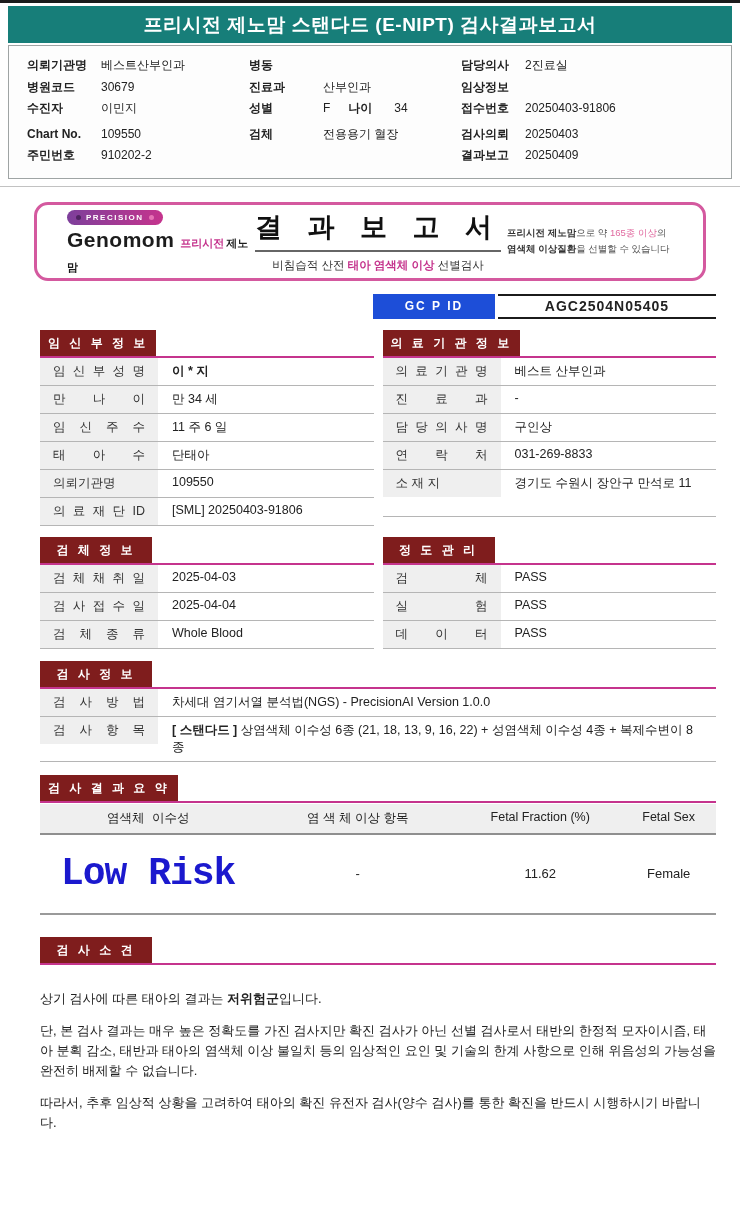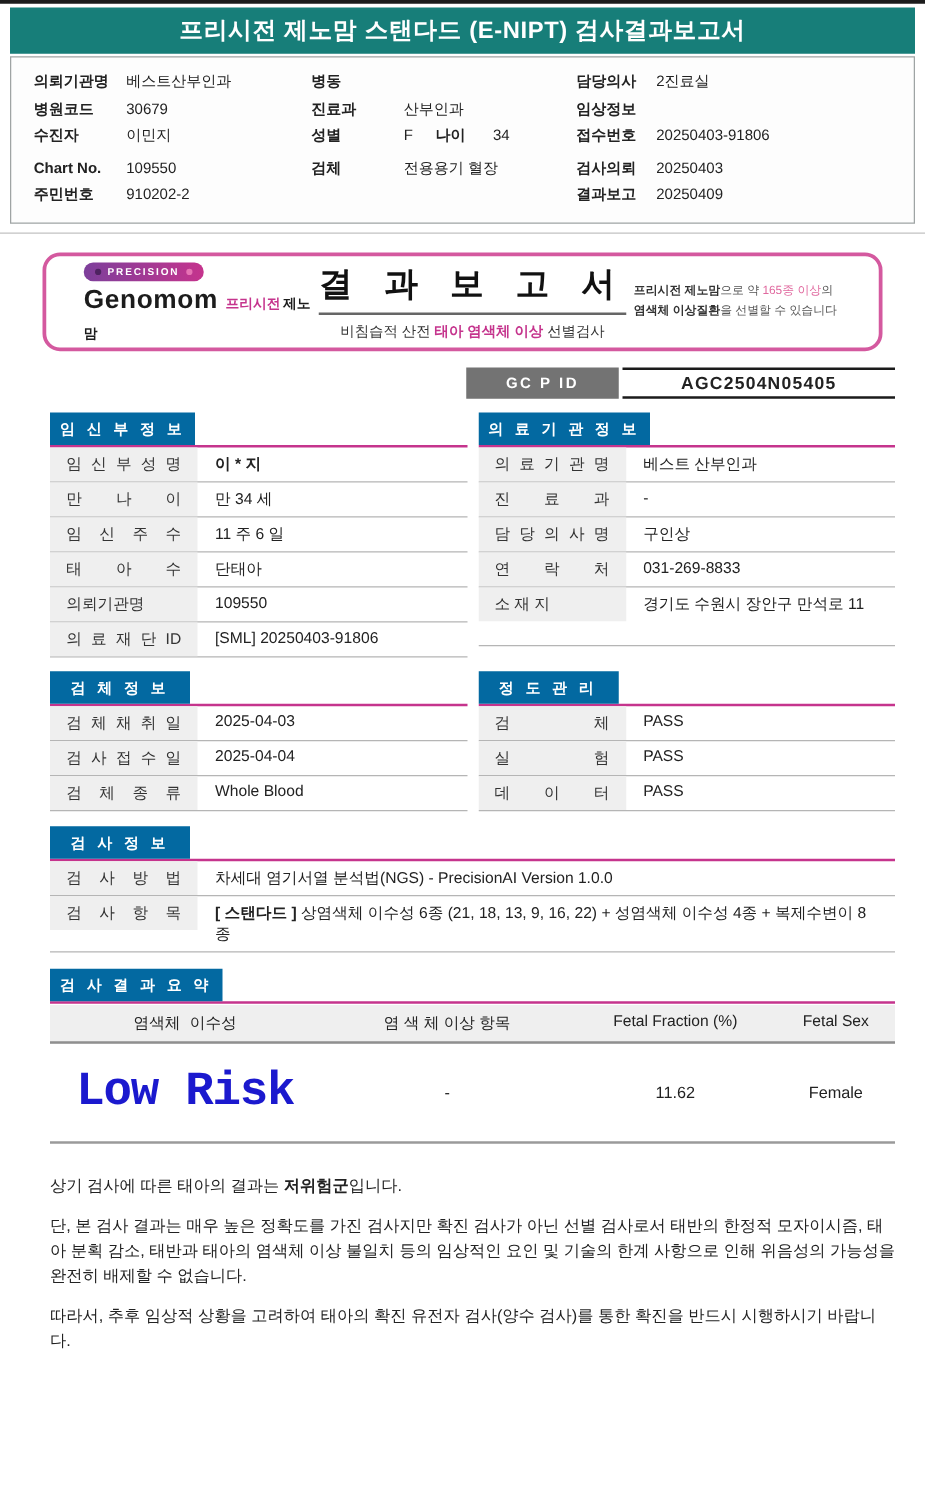--- a/index.html
+++ b/index.html
@@ -48,35 +48,35 @@
   .rtitle { font-size: 27px; font-weight: bold; color: #111; letter-spacing: 9px; white-space: nowrap; }
   .rline { border-top: 2px solid #666; margin: 5px 0 6px; }
   .rsub { font-size: 11.5px; color: #333; white-space: nowrap; }
   .rsub .hl { color: #c5348d; font-weight: bold; }
   .note { width: 196px; padding-right: 22px; font-size: 9.5px; color: #555; line-height: 1.65; }
   .note b { color: #333; }
   .note .hl { color: #e0699f; text-align: center; }
   
   .gcrow { display: flex; justify-content: flex-end; margin: 13px 24px 0 0; }
   .gclabel {
-    width: 122px; height: 25px; background: #737373; color: #fff;
+    width: 122px; height: 25px; background: #1d4ed8; color: #fff;
     font-weight: bold; font-size: 12px; letter-spacing: 2px;
     text-align: center; line-height: 25px;
   }
   .gcvalue {
     width: 218px; height: 25px; margin-left: 3px;
     border-top: 2px solid #1b1b1b; border-bottom: 2px solid #1b1b1b;
     text-align: center; line-height: 21px; font-size: 14px; font-weight: bold;
     letter-spacing: 1px; color: #222;
   }
   
   .content { margin: 0 24px 0 40px; }
   .sechead { border-bottom: 2px solid #c5348d; }
   .sectab {
-    display: inline-block; min-width: 112px; background: #0369a1; color: #fff;
+    display: inline-block; min-width: 112px; background: #7f1d1d; color: #fff;
     font-weight: bold; font-size: 12px; letter-spacing: 3px;
     padding: 5px 8px 4px; text-align: center;
   }
   .twocol { display: grid; grid-template-columns: 1fr 1fr; column-gap: 9px; margin-top: 11px; }
   .row { display: flex; border-bottom: 1px solid #b5b5b5; font-size: 12.5px; align-items: flex-start; }
   .row .rl {
     width: 118px; background: #efefef; padding: 5px 13px; color: #333;
     text-align: justify; text-align-last: justify; flex-shrink: 0;
     display: block;
   }
@@ -315,20 +315,21 @@
     </div>
     <div class="sumrow">
       <div class="c1 lowrisk">Low Risk</div>
       <div class="c2">-</div>
       <div class="c3">11.62</div>
       <div class="c4">Female</div>
     </div>
   </div>
 
   <div class="findings">
+    <div class="sechead"><span class="sectab">검 사 소 견</span></div>
     <div class="ftext">
       <p><span>상기 검사에 따른 태아의 결과는 </span><b>저위험군</b><span>입니다.</span></p>
       <p>단, 본 검사 결과는 매우 높은 정확도를 가진 검사지만 확진 검사가 아닌 선별 검사로서 태반의 한정적 모자이시즘, 태아 분획 감소, 태반과 태아의 염색체 이상 불일치 등의 임상적인 요인 및 기술의 한계 사항으로 인해 위음성의 가능성을 완전히 배제할 수 없습니다.</p>
       <p>따라서, 추후 임상적 상황을 고려하여 태아의 확진 유전자 검사(양수 검사)를 통한 확진을 반드시 시행하시기 바랍니다.</p>
 
     </div>
   </div>
 
 </div>
 

